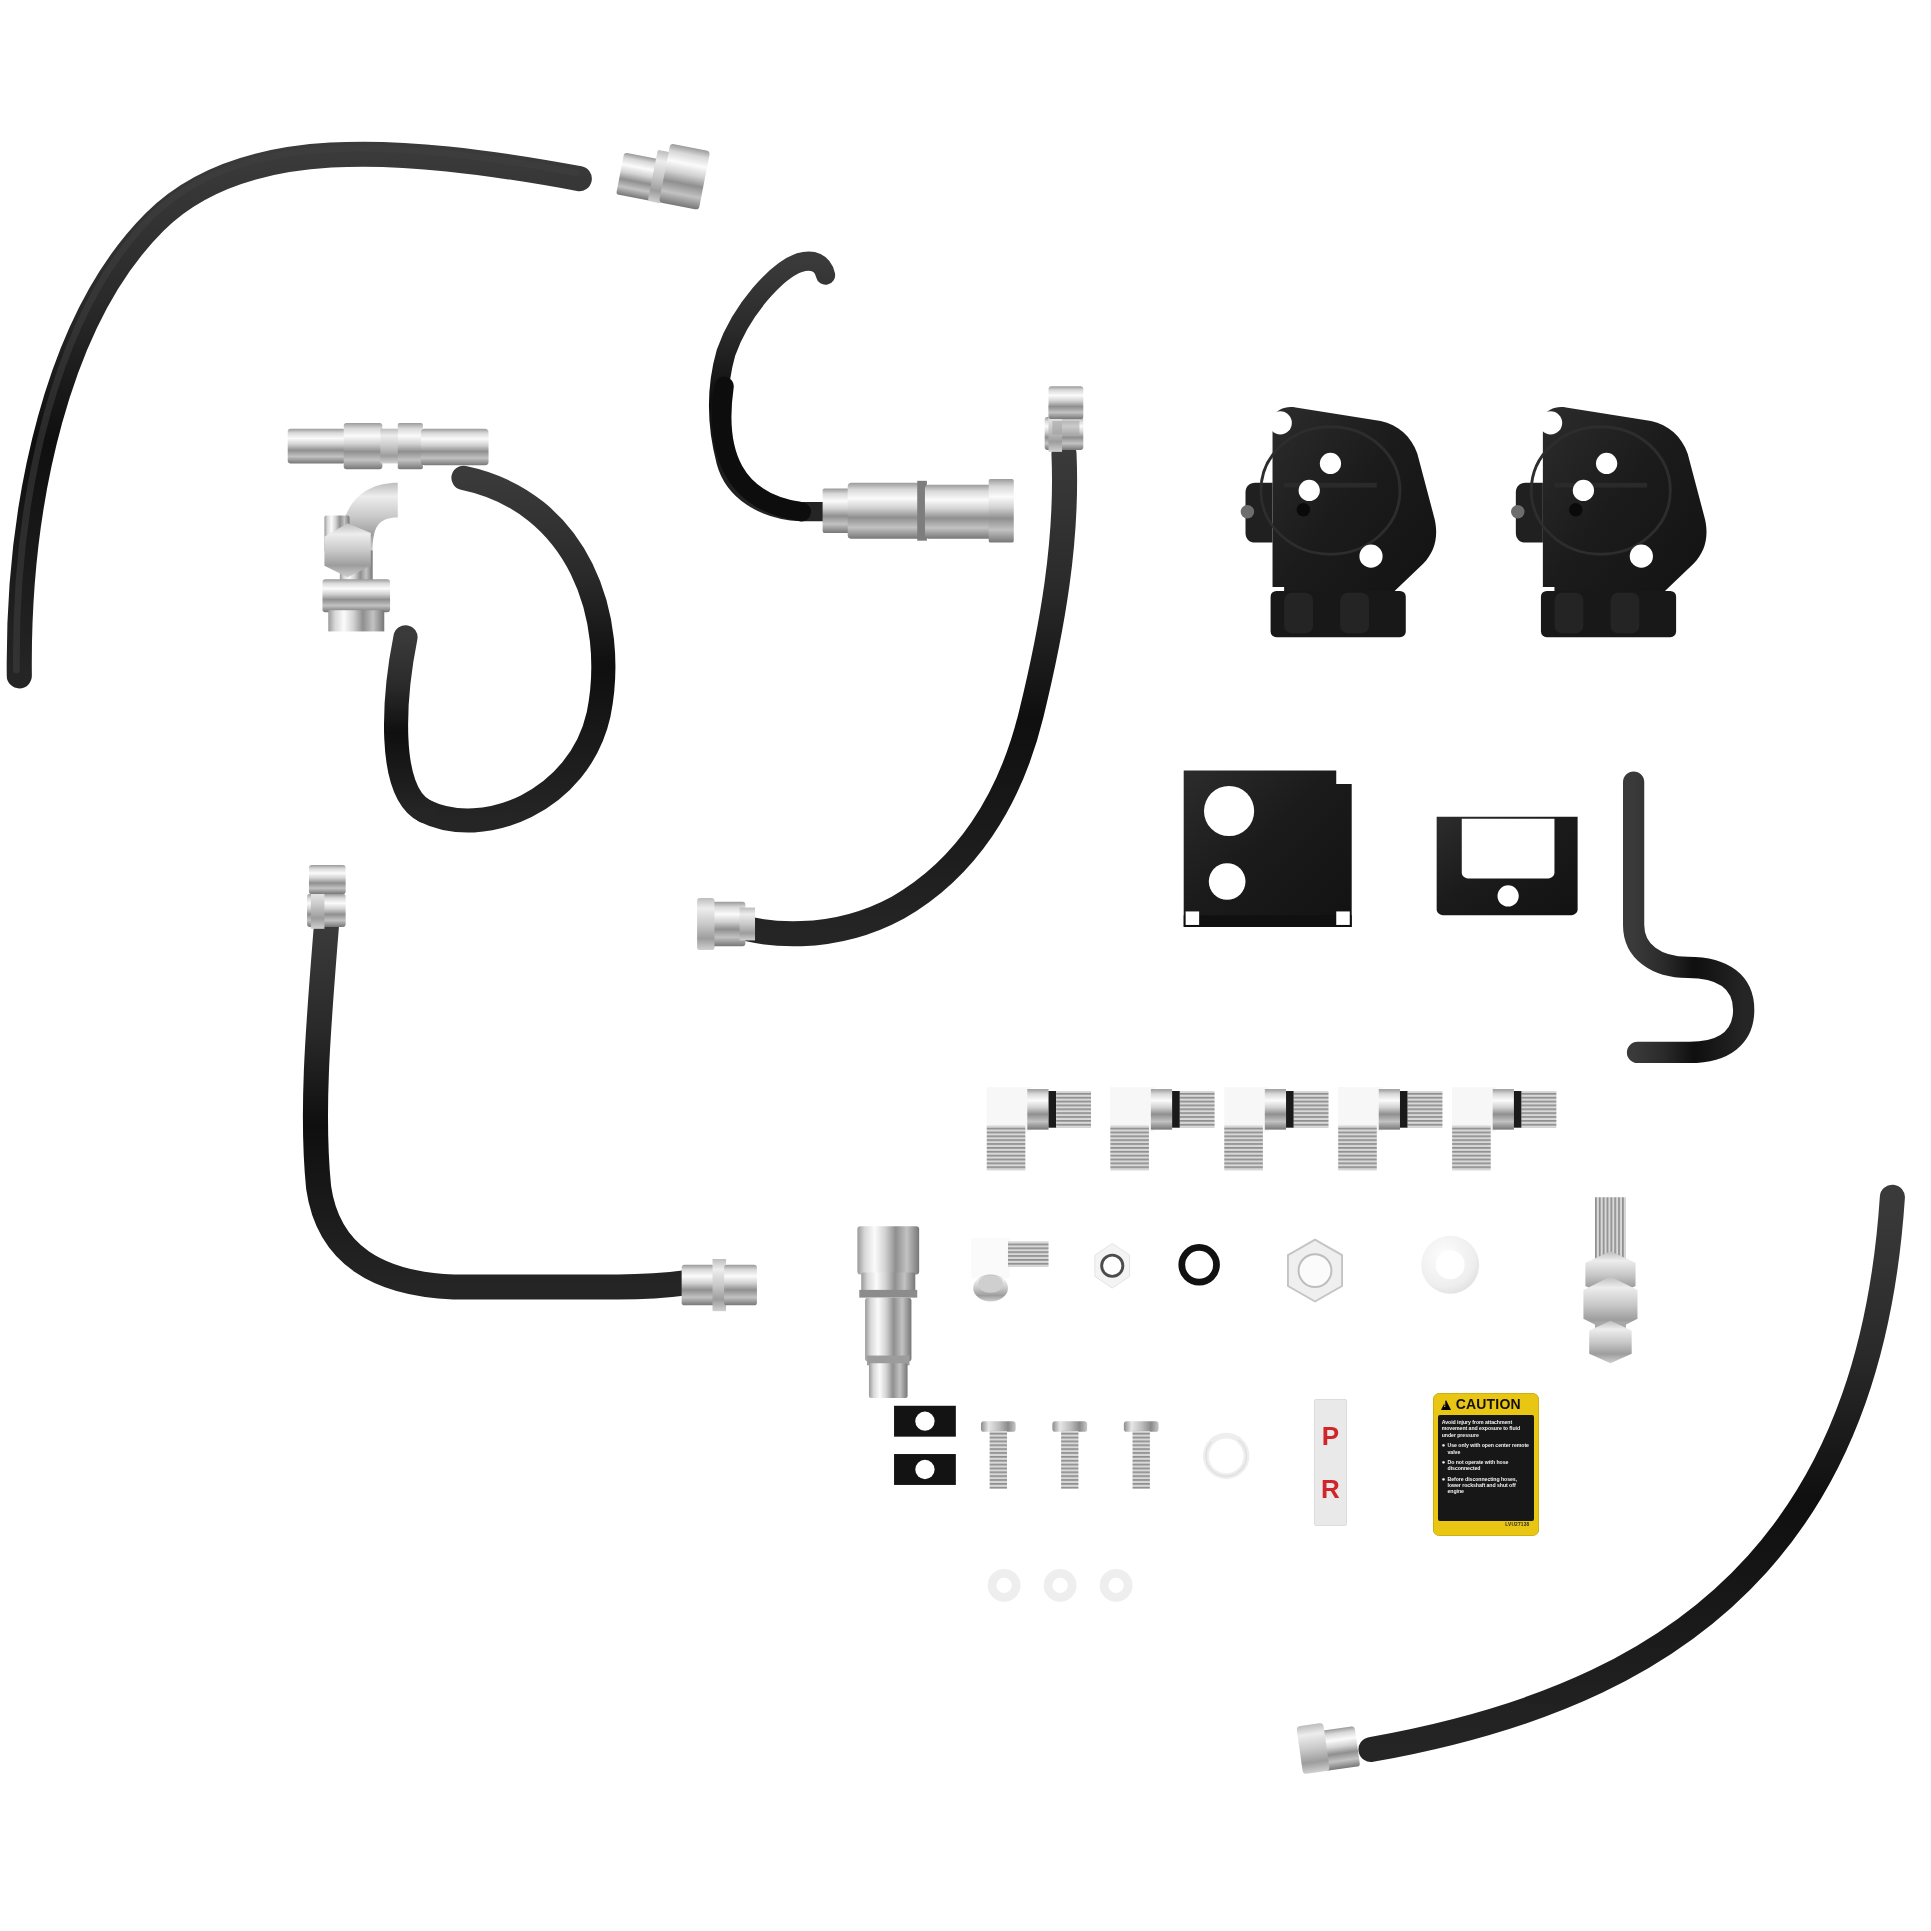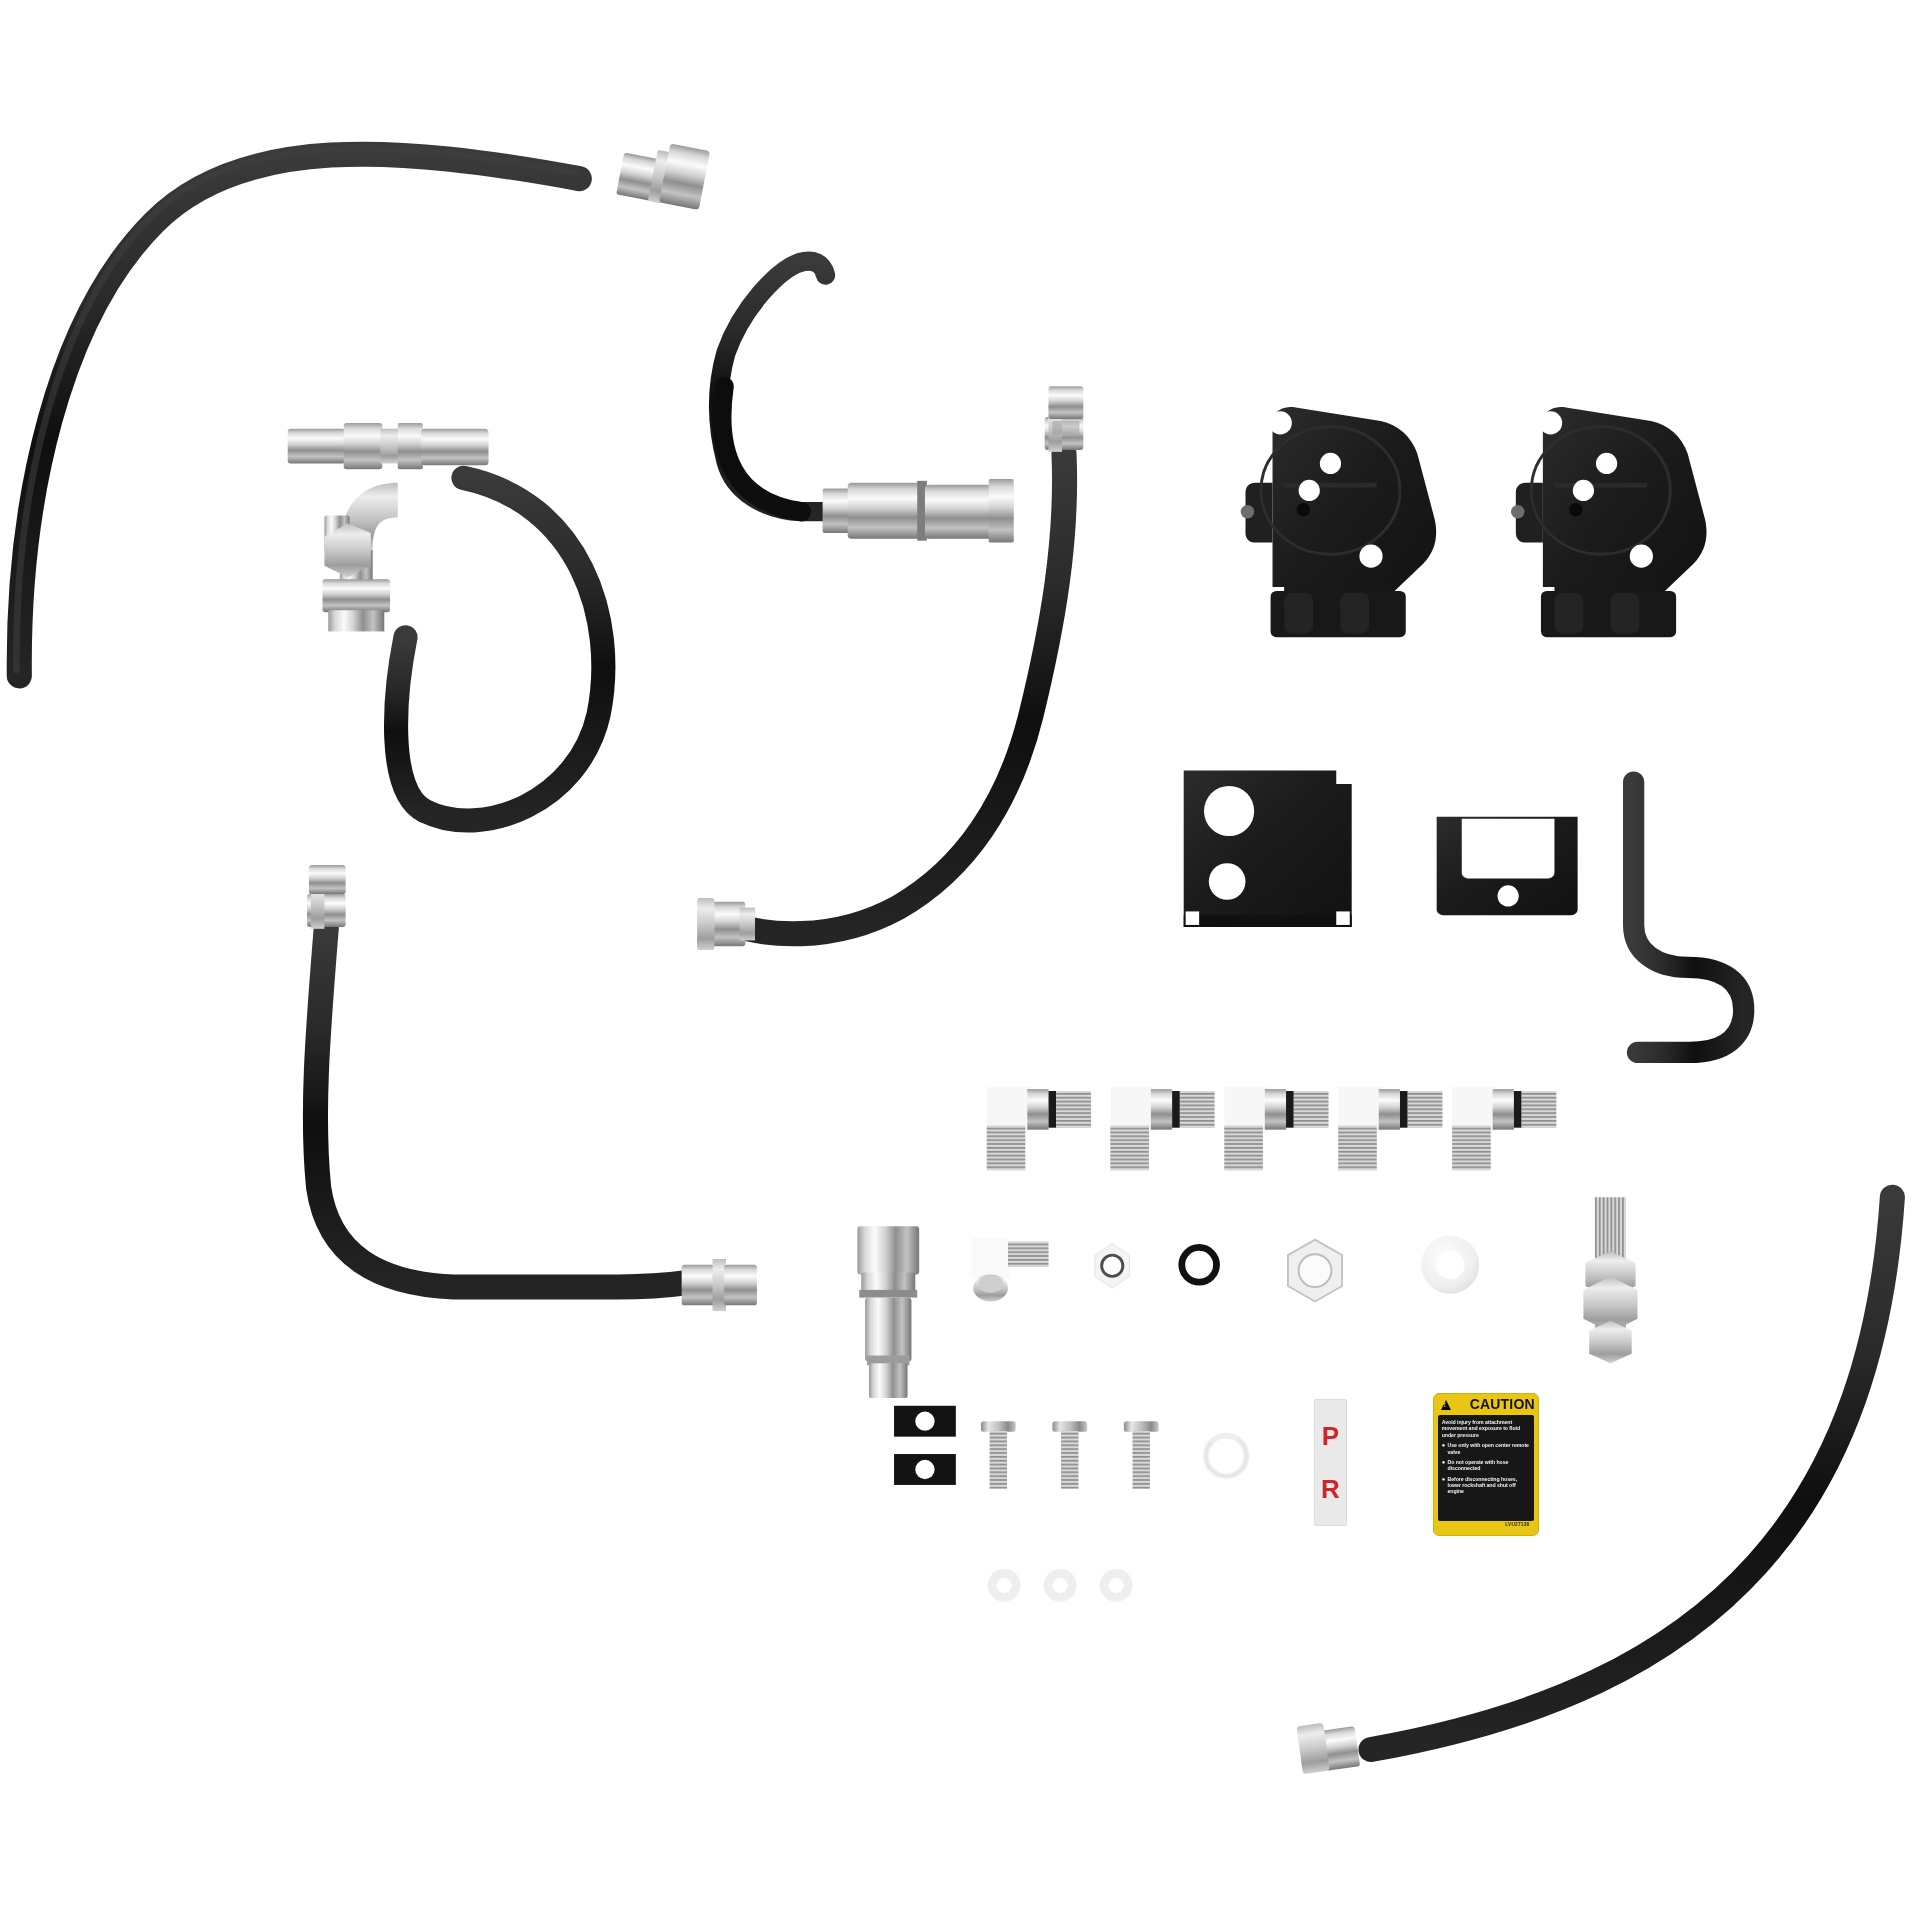--- a/index.html
+++ b/index.html
@@ -36,21 +36,21 @@
     width: 106px;
     height: 143px;
     background: #e8c613;
     border-radius: 6.8px;
     padding: 4.8px 4.8px 3.9px 4.8px;
     box-shadow: 0 0 0 0.5px #b39c0d inset;
   }
   #caution-head {
     display: flex;
     align-items: center;
-    gap: 19px;
+    gap: 5px;
     height: 14.5px;
     padding-left: 2.9px;
   }
   #caution-tri {
     width: 0; height: 0;
     border-left: 5.8px solid transparent;
     border-right: 5.8px solid transparent;
     border-bottom: 10.6px solid #000;
     position: relative;
   }

